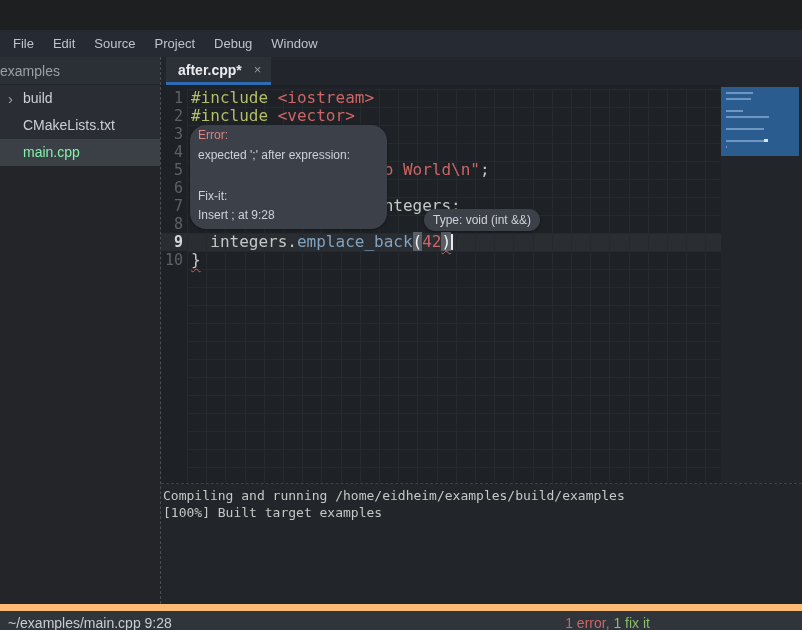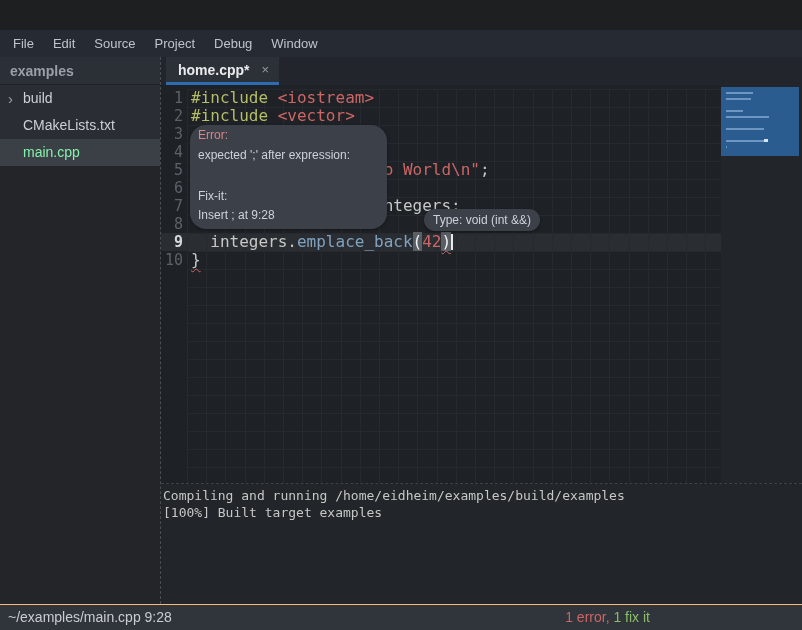--- a/index.html
+++ b/index.html
@@ -20,21 +20,21 @@
                 background:#d05f5f; color:#5a1d1d; font-size:12px; font-weight:bold; line-height:18px; }
 
   
   .menubar { position:absolute; left:0; top:30px; width:802px; height:27px; background:#262a32;
              display:flex; align-items:center; padding-left:10px; }
   .menu-item { color:#bfc4cb; font-size:13px; margin-right:13px; padding:2px 3px; }
 
   
   .sidebar { position:absolute; left:0; top:57px; width:160px; height:547px; background:#232529; }
   .side-header { height:28px; line-height:28px; background:#2b2f36; color:#9aa0a8;
-                 font-size:14px; font-weight:bold; padding-left:10px; border-bottom:1px solid #202329; }
+                 font-size:14px; font-weight:normal; border-bottom:1px solid #202329; }
   .side-items { background:#2a2e34; }
   .side-row { height:27px; line-height:27px; color:#ccd0d6; font-size:14px; position:relative; padding-left:23px; }
   .side-row.selected { background:#3b3f46; color:#86efac; }
   .side-chevron { position:absolute; left:8px; top:0; color:#9ca1a8; font-size:15px; }
 
   .vsep { position:absolute; left:160px; top:57px; height:547px; width:0; border-left:1px dashed #4a4f56; }
 
   
   .right { position:absolute; left:161px; top:57px; width:641px; height:547px; }
 
@@ -85,21 +85,21 @@
   .hsep { position:absolute; left:0; top:426px; width:641px; height:0; border-top:1px dashed #3d4148; }
 
   
   .terminal { position:absolute; left:0; top:427px; width:641px; height:120px; background:#222529;
               padding:3px 0 0 2px; }
   .term-line { font-family:"DejaVu Sans Mono", monospace; font-size:13px; line-height:17px;
                color:#c5c8c6; white-space:pre; }
 
   
   .statusbar { position:absolute; left:0; top:604px; width:802px; height:26px; background:#30343b;
-               border-top:1px solid #fdba74; }
+               border-top:7px solid #fdba74; }
   .status-left { position:absolute; left:8px; top:0; height:25px; line-height:25px; color:#c9ccd2; font-size:14px; }
   .status-right { position:absolute; right:152px; top:0; height:25px; line-height:25px; font-size:14px; }
   .status-error { color:#cc6666; }
   .status-fixit { color:#8abe68; }
 </style>
 </head>
 <body>
 
 <div id="window">
 
@@ -133,21 +133,21 @@
         <div class="side-row selected"><span>main.cpp</span></div>
       </div>
   </div>
 
   <div class="vsep"></div>
 
   <div class="right">
 
     <div class="tabbar">
       <div class="tab">
-        <span class="tab-label">home.cpp*</span>
+        <span class="tab-label">after.cpp*</span>
         <span class="tab-close">×</span>
       </div>
     </div>
 
     <div class="editor">
       <div class="row-highlight"></div>
       <div class="grid"></div>
       <div class="gutter" id="gutter">
           <div class="ln">1</div>
           <div class="ln">2</div>

